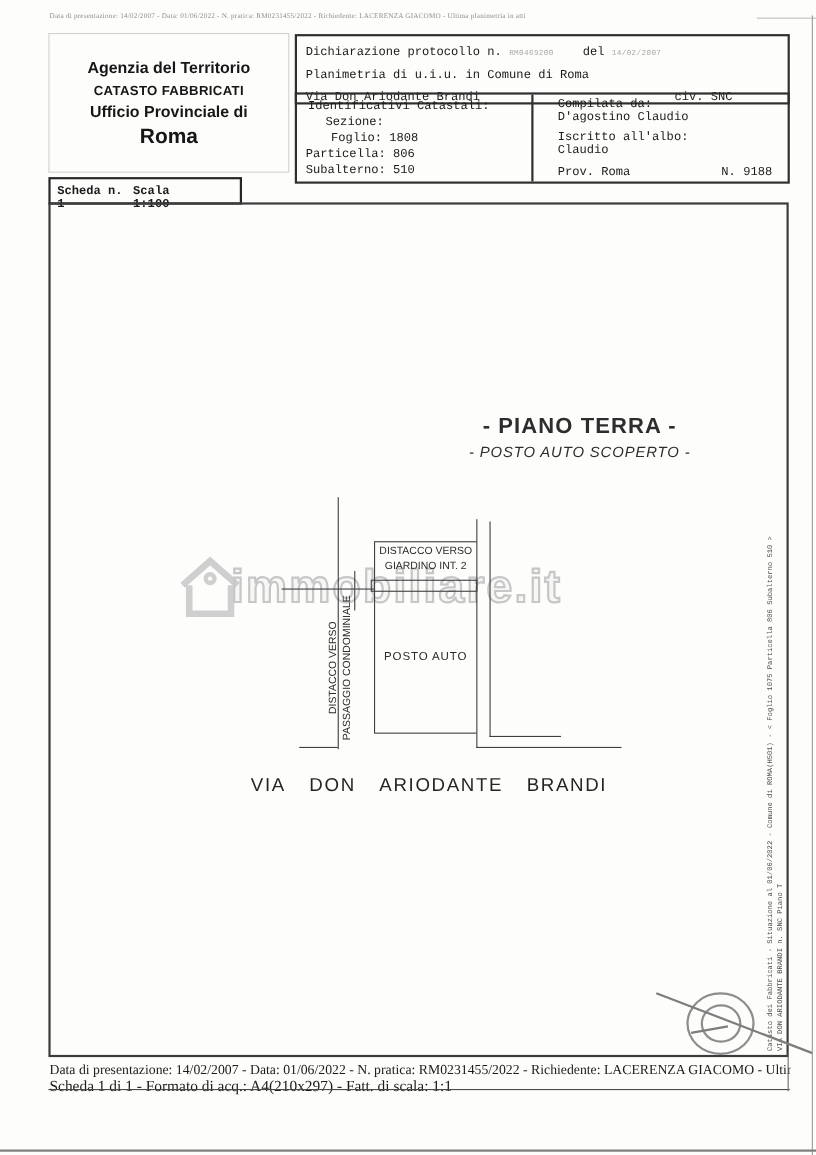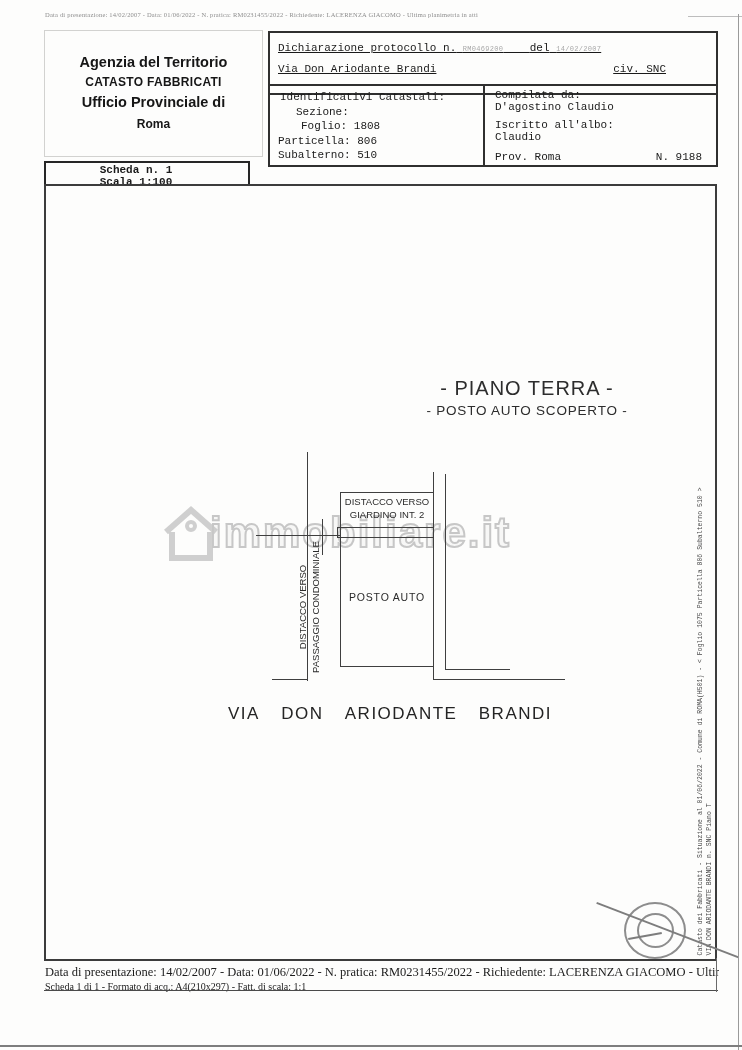--- a/index.html
+++ b/index.html
@@ -11,43 +11,43 @@
   .serif{font-family:"Liberation Serif","DejaVu Serif",serif;}
 
   .top-note{left:45px;top:11px;font-size:6.5px;color:#8d8d8d;letter-spacing:.2px;white-space:nowrap;}
   .top-right-tick{left:688px;top:16px;width:54px;height:1px;background:#bdbdbd;}
 
   .agency-box{left:44px;top:30px;width:219px;height:127px;border:1px solid #d2d2d0;
               text-align:center;padding-top:22px;box-sizing:border-box;color:#161616;}
   .agency-l1{font-size:14.5px;font-weight:700;line-height:18px;}
   .agency-l2{font-size:12px;font-weight:700;line-height:22px;letter-spacing:.3px;}
   .agency-l3{font-size:14.5px;font-weight:700;line-height:19px;text-align:center;}
-  .agency-l4{font-size:12px;font-weight:700;line-height:25px;}
+  .agency-l4{font-size:19px;font-weight:700;line-height:25px;}
 
   .decl-box{left:268px;top:31px;width:450px;height:64px;border:2px solid #2f2f2f;box-sizing:border-box;
             padding:5px 8px 0 8px;}
-  .decl-row{line-height:20px;white-space:nowrap;text-decoration:underline;}
+  .decl-row{line-height:20px;white-space:nowrap;}
   .faint{font-size:7px;color:#a9a9a9;letter-spacing:.3px;}
   .decl-row3{display:flex;justify-content:space-between;padding-right:42px;}
 
   .id-box{left:268px;top:84px;width:450px;height:83px;border:2px solid #2f2f2f;box-sizing:border-box;display:flex;}
   .id-left{width:215px;border-right:2px solid #2f2f2f;box-sizing:border-box;padding:4px 0 0 8px;}
-  .id-right{flex:1;padding:4px 14px 0 10px;}
+  .id-right{flex:1;padding:4px 14px 0 22px;}
   .id-row{line-height:14.5px;white-space:nowrap;}
   .prov-row{display:flex;justify-content:space-between;margin-top:7px;}
 
-  .scheda-box{left:44px;top:161px;width:206px;height:25px;border:2px solid #262626;box-sizing:border-box;
-              display:flex;justify-content:space-between;align-items:center;padding:1px 28px 0 6px;flex-direction:column;}
+  .scheda-box{left:44px;top:161px;width:176px;height:25px;border:2px solid #262626;box-sizing:border-box;
+              display:flex;justify-content:space-between;align-items:center;padding:12px 28px 0 6px;}
   .scheda-box span{font-weight:700;}
 
   .main-frame{left:44px;top:184px;width:673px;height:777px;border:2px solid #3c3c3c;box-sizing:border-box;}
 
   .plan-title{left:377px;top:377px;width:300px;text-align:center;color:#2d2d2d;}
-  .plan-title .t1{font-size:20px;letter-spacing:1px;}
-  .plan-title .t2{font-size:13.5px;letter-spacing:.8px;margin-top:3px;}
+  .plan-title .t1{font-size:20px;letter-spacing:1px;font-weight:bold;}
+  .plan-title .t2{font-size:13.5px;letter-spacing:.8px;margin-top:3px;font-style:italic;}
 
   .watermark{left:158px;top:497px;width:580px;height:72px;display:flex;align-items:center;opacity:.72;pointer-events:none;}
   .wm-text{font-size:42px;font-weight:700;letter-spacing:2px;color:rgba(215,215,215,.22);
            -webkit-text-stroke:2px #b3b3b3;margin-left:-14px;white-space:nowrap;}
 
   .lbl{position:absolute;color:#2a2a2a;}
   .lbl-giardino{left:338px;top:496px;width:98px;text-align:center;font-size:9.5px;line-height:12.5px;}
   .lbl-posto{left:338px;top:591px;width:98px;text-align:center;font-size:10.5px;letter-spacing:.8px;}
   .lbl-passaggio{left:229px;top:594px;width:160px;height:26px;transform:rotate(-90deg);
                  text-align:center;font-size:9.5px;line-height:13px;}
@@ -56,21 +56,21 @@
 
   .side-note{left:498px;top:739px;width:415px;height:18px;transform:rotate(-90deg);
              font-size:6.5px;line-height:8.5px;color:#4a4a4a;white-space:nowrap;}
 
   .stamp-outer{left:624px;top:902px;width:62px;height:57px;border:2px solid #8d8d8d;border-radius:50%;box-sizing:border-box;}
   .stamp-inner{left:637px;top:913px;width:37px;height:35px;border:2px solid #8d8d8d;border-radius:50%;box-sizing:border-box;}
   .stamp-diag{left:597px;top:902px;width:152px;height:2px;background:#7d7d7d;transform:rotate(21deg);transform-origin:0 0;}
   .stamp-sig{left:628px;top:935px;width:34px;height:2px;background:#7d7d7d;transform:rotate(-10deg);}
 
   .footer1{left:45px;top:965px;width:674px;font-size:12.5px;color:#1b1b1b;white-space:nowrap;overflow:hidden;}
-  .footer2{left:45px;top:981px;font-size:10px;color:#1b1b1b;white-space:nowrap;}
+  .footer2{left:45px;top:981px;font-size:14px;color:#1b1b1b;white-space:nowrap;}
   .footer-rule{left:44px;top:990px;width:674px;height:1px;background:#4a4a4a;}
   .frame-ext{left:716px;top:958px;width:1px;height:34px;background:#6a6a6a;}
   .page-right-border{left:738px;top:14px;width:1px;height:1036px;background:#9a9a9a;}
   .page-bottom-border{left:0;top:1045px;width:742px;height:2px;background:#7e7e7e;}
 </style>
 </head>
 <body>
 
 <div class="page">
 
@@ -84,20 +84,21 @@
     <div class="agency-l4">Roma</div>
   </div>
 
   <div class="abs decl-box mono">
     <div class="decl-row">
       <span>Dichiarazione protocollo n.</span>
       <span class="faint">RM0469200</span>
       &nbsp;&nbsp;&nbsp;<span>del</span>
       <span class="faint">14/02/2007</span>
     </div>
+    <div class="decl-row">Planimetria di u.i.u. in Comune di Roma</div>
     <div class="decl-row decl-row3">
       <span>Via Don Ariodante Brandi</span>
       <span>civ. SNC</span>
     </div>
   </div>
 
   <div class="abs id-box mono">
     <div class="id-left">
       <div class="id-row" style="padding-left:2px;">Identificativi Catastali:</div>
       <div class="id-row" style="padding-left:18px;">Sezione:</div>

